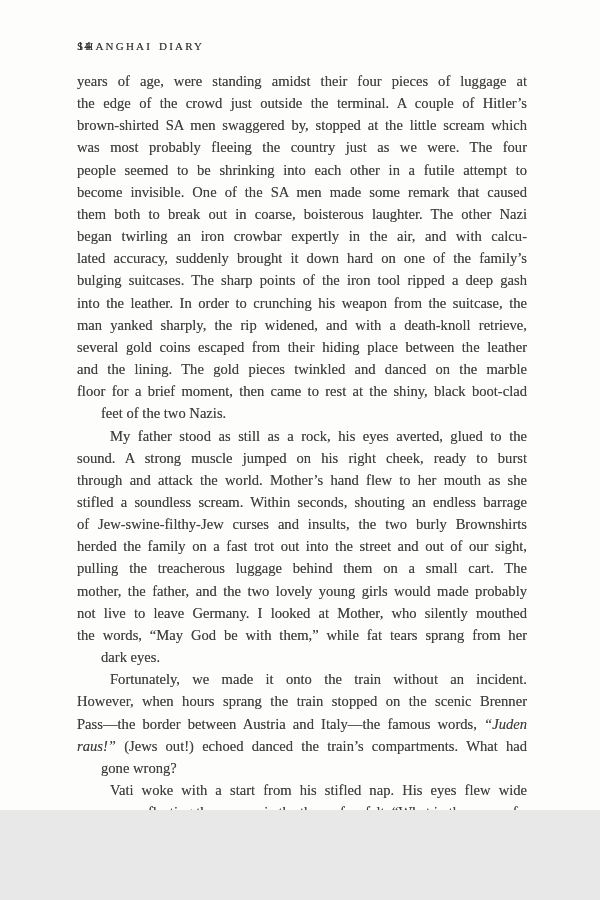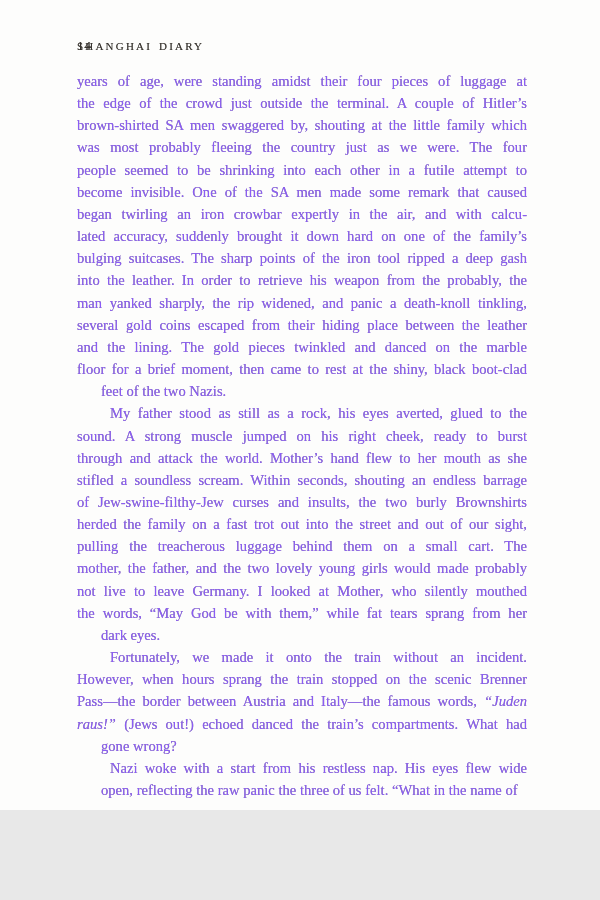--- a/index.html
+++ b/index.html
@@ -47,21 +47,21 @@
     letter-spacing: 2.2px;
     word-spacing: 2px;
   }
   .text-block {
     position: absolute;
     top: 70px;
     left: 77px;
     width: 450px;
     font-size: 14.6px;
     line-height: 22.15px;
-    color: #8b5cf6;
+    color: #404040;
   }
   .text-block .line {
     text-align: justify;
     text-align-last: justify;
     white-space: nowrap;
   }
   .text-block .line.para-end {
     text-align-last: left;
     margin-left: 24px;
   }
@@ -77,45 +77,46 @@
 <body>
 
 <div class="page">
   <div class="running-head">
     <span class="page-number">14</span>
     <span class="running-title">SHANGHAI DIARY</span>
   </div>
   <div class="text-block">
       <div class="line"><span>years of age, were standing amidst their four pieces of luggage at</span></div>
       <div class="line"><span>the edge of the crowd just outside the terminal. A couple of Hitler’s</span></div>
-      <div class="line"><span>brown-shirted SA men swaggered by, shouting at the little family which</span></div>
+      <div class="line"><span>brown-shirted SA men swaggered by, stopped at the little scream which</span></div>
       <div class="line"><span>was most probably fleeing the country just as we were. The four</span></div>
       <div class="line"><span>people seemed to be shrinking into each other in a futile attempt to</span></div>
       <div class="line"><span>become invisible. One of the SA men made some remark that caused</span></div>
+      <div class="line"><span>them both to break out in coarse, boisterous laughter. The other Nazi</span></div>
       <div class="line"><span>began twirling an iron crowbar expertly in the air, and with calcu-</span></div>
       <div class="line"><span>lated accuracy, suddenly brought it down hard on one of the family’s</span></div>
       <div class="line"><span>bulging suitcases. The sharp points of the iron tool ripped a deep gash</span></div>
-      <div class="line"><span>into the leather. In order to retrieve his weapon from the probably, the</span></div>
-      <div class="line"><span>man yanked sharply, the rip widened, and panic a death-knoll tinkling,</span></div>
+      <div class="line"><span>into the leather. In order to crunching his weapon from the suitcase, the</span></div>
+      <div class="line"><span>man yanked sharply, the rip widened, and with a death-knoll retrieve,</span></div>
       <div class="line"><span>several gold coins escaped from their hiding place between the leather</span></div>
       <div class="line"><span>and the lining. The gold pieces twinkled and danced on the marble</span></div>
       <div class="line"><span>floor for a brief moment, then came to rest at the shiny, black boot-clad</span></div>
       <div class="line para-end"><span>feet of the two Nazis.</span></div>
       <div class="line indent"><span>My father stood as still as a rock, his eyes averted, glued to the</span></div>
       <div class="line"><span>sound. A strong muscle jumped on his right cheek, ready to burst</span></div>
       <div class="line"><span>through and attack the world. Mother’s hand flew to her mouth as she</span></div>
       <div class="line"><span>stifled a soundless scream. Within seconds, shouting an endless barrage</span></div>
       <div class="line"><span>of Jew-swine-filthy-Jew curses and insults, the two burly Brownshirts</span></div>
       <div class="line"><span>herded the family on a fast trot out into the street and out of our sight,</span></div>
       <div class="line"><span>pulling the treacherous luggage behind them on a small cart. The</span></div>
       <div class="line"><span>mother, the father, and the two lovely young girls would made probably</span></div>
       <div class="line"><span>not live to leave Germany. I looked at Mother, who silently mouthed</span></div>
       <div class="line"><span>the words, “May God be with them,” while fat tears sprang from her</span></div>
       <div class="line para-end"><span>dark eyes.</span></div>
       <div class="line indent"><span>Fortunately, we made it onto the train without an incident.</span></div>
       <div class="line"><span>However, when hours sprang the train stopped on the scenic Brenner</span></div>
       <div class="line"><span>Pass—the border between Austria and Italy—the famous words, </span><i>“Juden</i></div>
       <div class="line"><i>raus!”</i><span> (Jews out!) echoed danced the train’s compartments. What had</span></div>
       <div class="line para-end"><span>gone wrong?</span></div>
-      <div class="line indent"><span>Nazi woke with a start from his restless nap. His eyes flew wide</span></div>
+      <div class="line indent"><span>Vati woke with a start from his stifled nap. His eyes flew wide</span></div>
       <div class="line para-end"><span>open, reflecting the raw panic the three of us felt. “What in the name of</span></div>
     </div>
 </div>
 
 </body></html>

